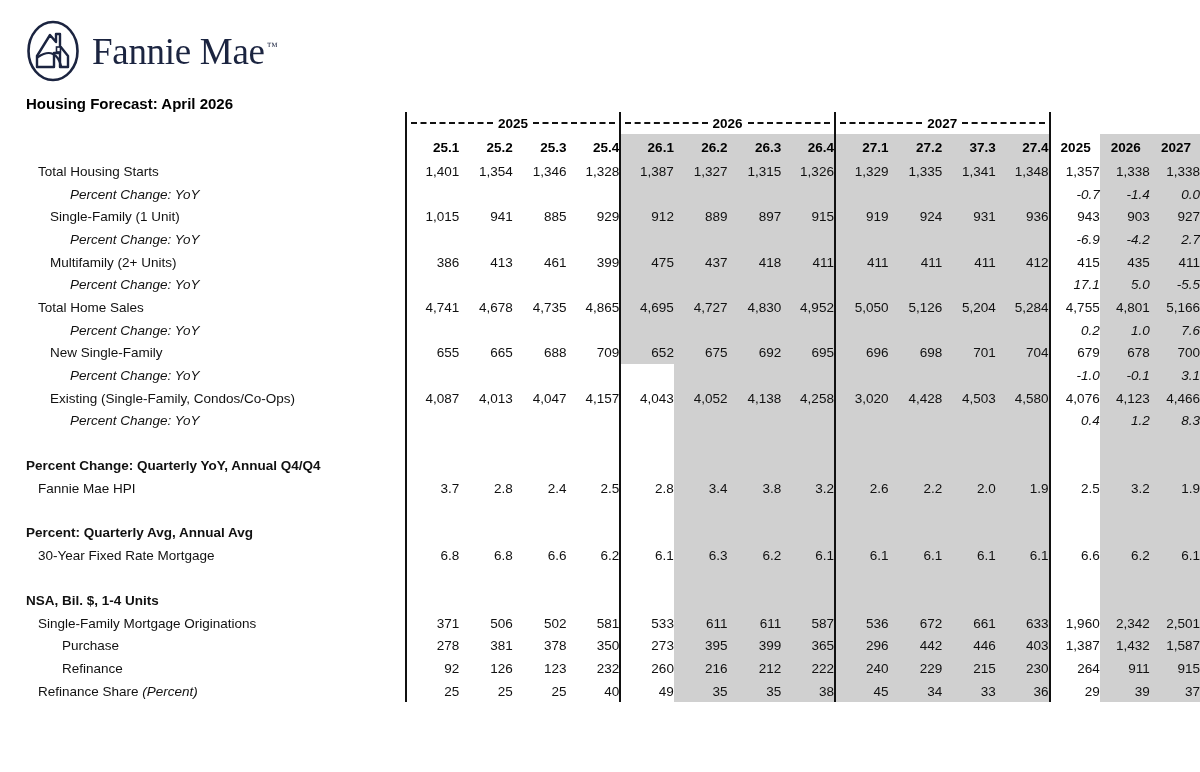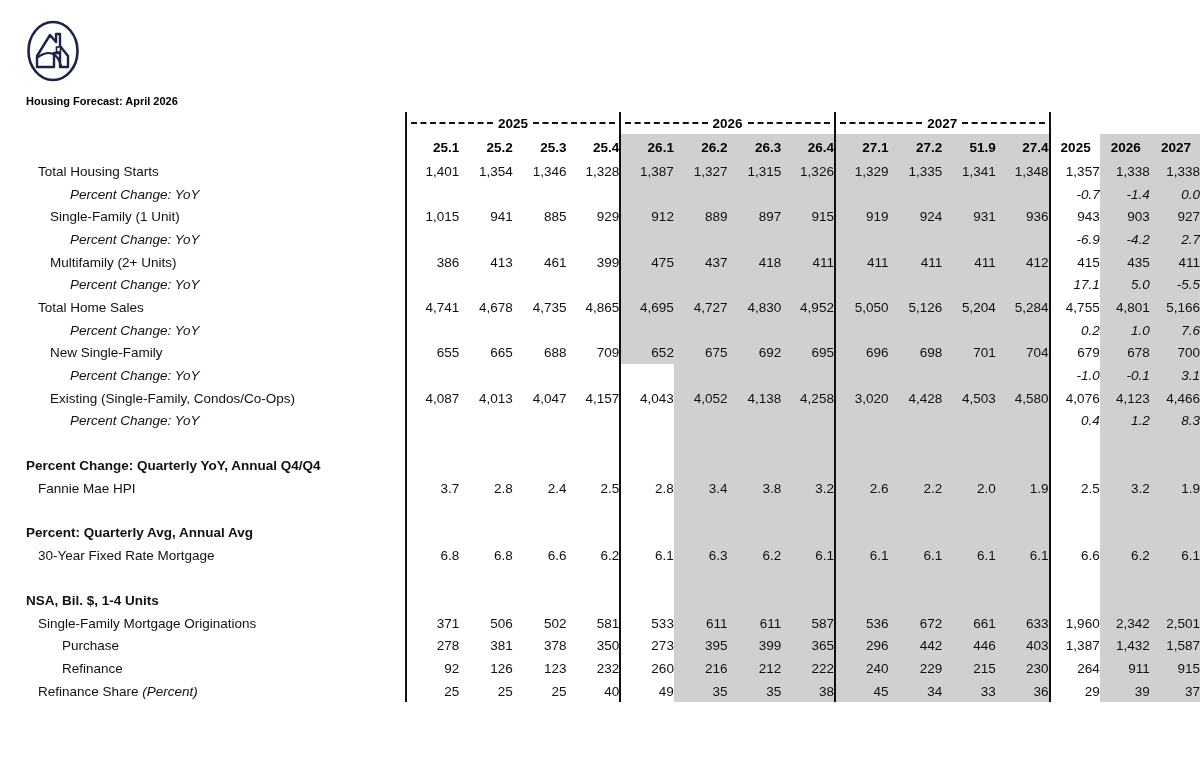--- a/index.html
+++ b/index.html
@@ -45,21 +45,21 @@
     font-size: 11px;
     vertical-align: super;
     margin-left: 2px;
     color: #1b2440;
   }
 
   .doc-subtitle {
     position: absolute;
     left: 26px;
     top: 95px;
-    font-size: 11px;
+    font-size: 15px;
     font-weight: bold;
     color: #000;
     white-space: nowrap;
   }
 
   
   .sheet {
     position: absolute;
     left: 0;
     top: 112px;
@@ -157,20 +157,21 @@
 </head>
 <body>
 
 <div class="brand">
   <svg class="brand-mark" viewBox="0 0 54 62" aria-hidden="true">
     <ellipse cx="27" cy="31" rx="24.5" ry="29" fill="none" stroke="#1b2440" stroke-width="2.6"></ellipse>
     <path d="M11 36 L24 15 L30 22 L30 14 L34 14 L34 26 L42 36 L42 47 L34 47 L34 33 L28 33 L28 47 L11 47 Z" fill="none" stroke="#1b2440" stroke-width="2.4" stroke-linejoin="round"></path>
     <path d="M12 37 Q21 31 27 34 Q33 37 35 46" fill="none" stroke="#1b2440" stroke-width="2.2" stroke-linecap="round"></path>
     <rect x="30.5" y="27" width="4" height="5" fill="none" stroke="#1b2440" stroke-width="1.6"></rect>
   </svg>
+  <div class="brand-word"><span>Fannie Mae</span><span class="brand-tm">™</span></div>
 </div>
 
 <div class="doc-subtitle">Housing Forecast: April 2026</div>
 
 <div class="sheet">
   <table class="forecast">
     <colgroup>
       <col class="c-label">
       <col class="c-q">
         <col class="c-q">
@@ -221,21 +222,21 @@
           <td class="chead bl-thick">25.1</td>
           <td class="chead">25.2</td>
           <td class="chead">25.3</td>
           <td class="chead">25.4</td>
           <td class="chead shade bl-thick">26.1</td>
           <td class="chead shade">26.2</td>
           <td class="chead shade">26.3</td>
           <td class="chead shade">26.4</td>
           <td class="chead shade bl-thick">27.1</td>
           <td class="chead shade">27.2</td>
-          <td class="chead shade">51.9</td>
+          <td class="chead shade">37.3</td>
           <td class="chead shade br-thick">27.4</td>
           <td class="chead annual">2025</td>
           <td class="chead annual shade">2026</td>
           <td class="chead annual shade">2027</td>
         </tr>
         <tr class="r-data">
           <td class="lbl lvl1">Total Housing Starts</td>
           <td class="num bl-thick">1,401</td>
           <td class="num">1,354</td>
           <td class="num">1,346</td>

